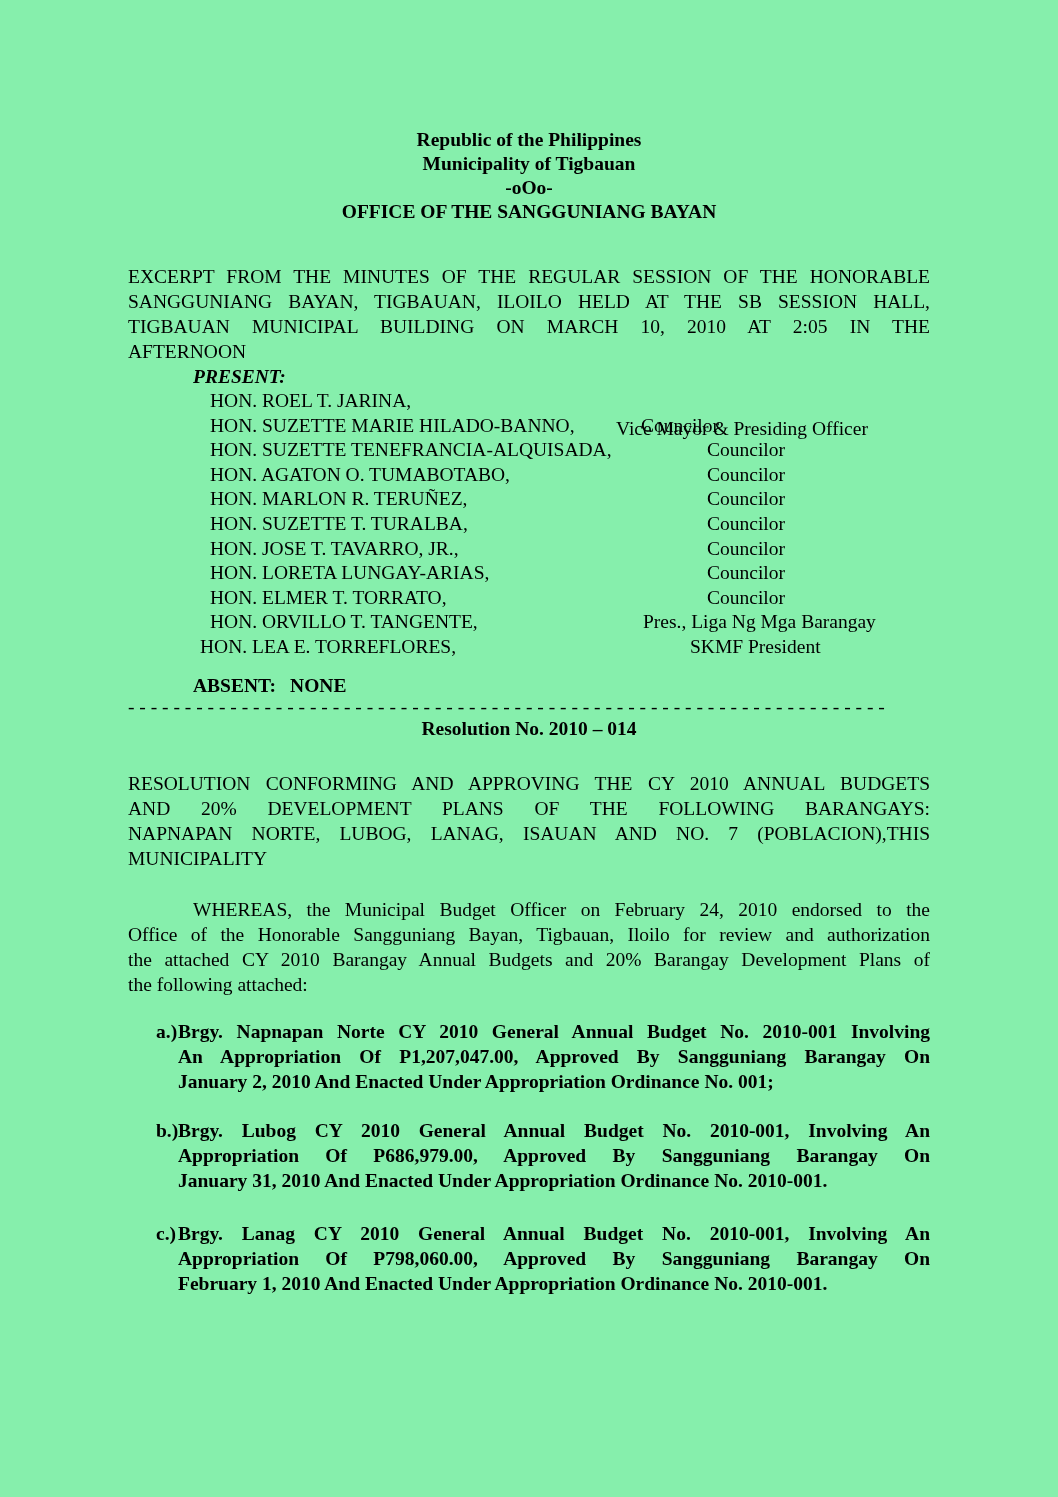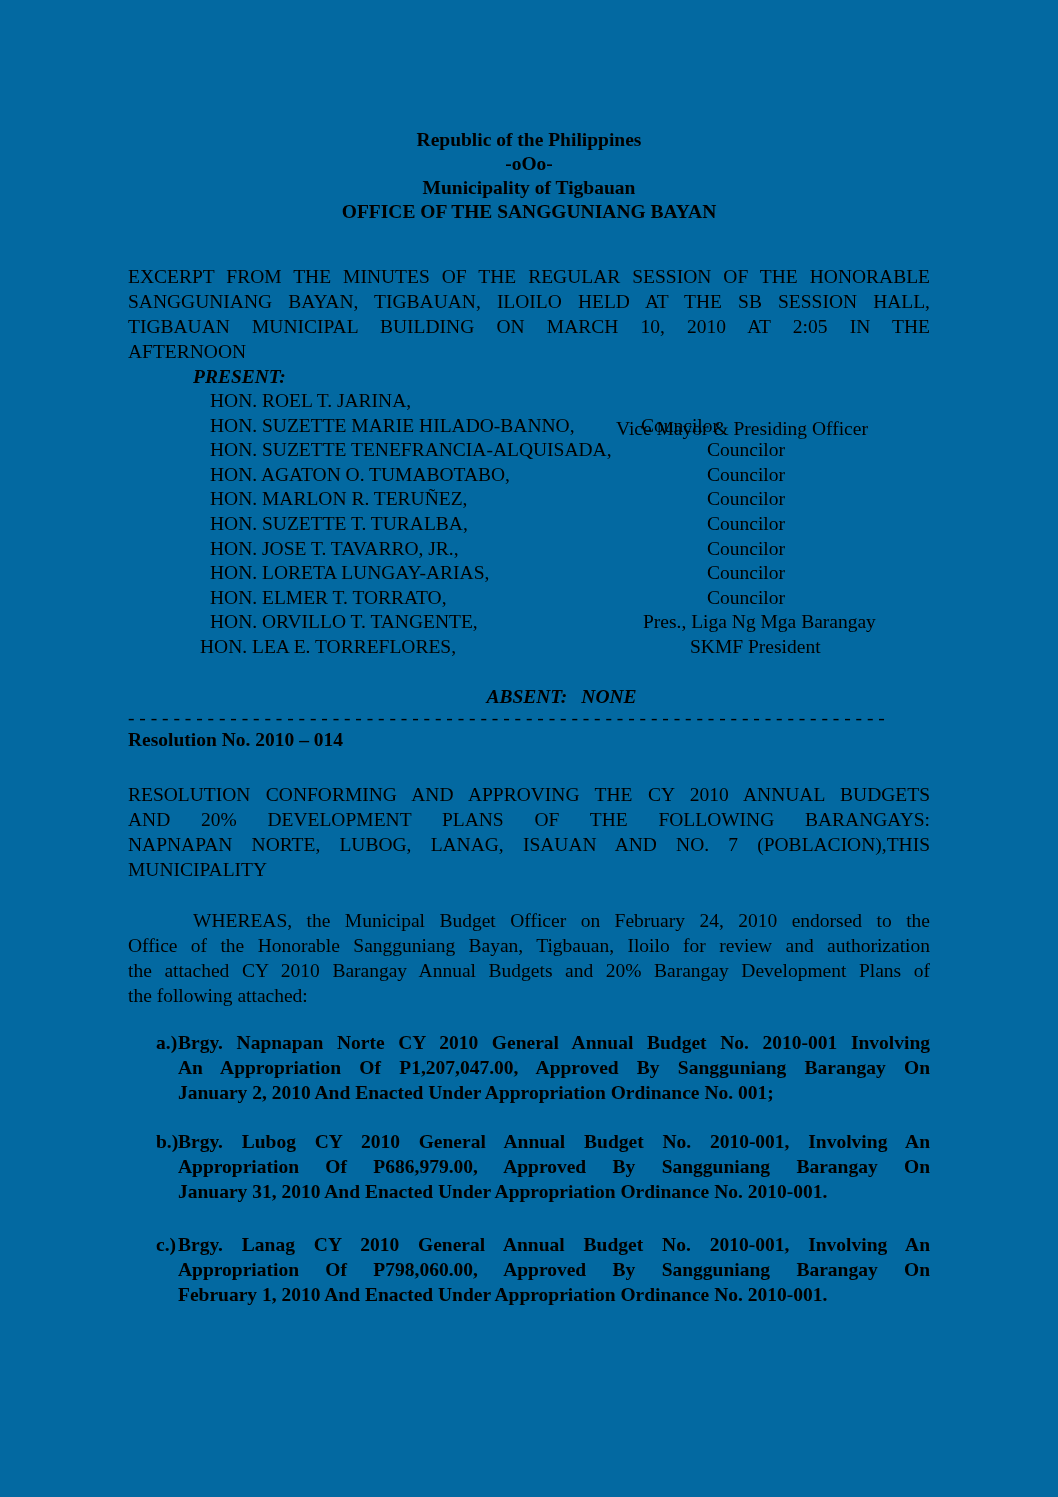--- a/index.html
+++ b/index.html
@@ -2,21 +2,21 @@
 <html><head>
 <meta charset="utf-8">
 <style>
   * { margin: 0; padding: 0; box-sizing: border-box; }
   html, body { background: #ffffff; }
   .page {
     position: relative;
     width: 1058px;
     height: 1497px;
     margin: 0 auto;
-    background: #0369a1;
+    background: #86efac;
     color: #000000;
     font-family: "Liberation Serif", "DejaVu Serif", serif;
     font-size: 19.5px;
     padding: 128px 128px 0 128px;
     overflow: hidden;
   }
   
   .doc-header { text-align: center; font-weight: bold; line-height: 24px; }
   
   .jline { text-align: justify; text-align-last: justify; line-height: 25px; }
@@ -26,43 +26,43 @@
   .present-label { margin-top: 0; padding-left: 65px; font-weight: bold; font-style: italic; line-height: 25px; }
   .member-row { position: relative; line-height: 24.6px; }
   .member-name { padding-left: 82px; }
   .member-row.shift .member-name { padding-left: 72px; }
   .member-role { position: absolute; top: 0; }
   .role-vm { left: 488px; margin-top: 28px; }
   .role-c1 { left: 513px; }
   .role-c  { left: 579px; }
   .role-pl { left: 515px; }
   .role-sk { left: 562px; }
-  .absent-row { margin-top: 24px; padding-left: 65px; font-weight: bold; font-style: italic; line-height: 25px; text-align: center; }
+  .absent-row { margin-top: 13px; padding-left: 65px; font-weight: bold; line-height: 25px; }
   .absent-row .absent-value { margin-left: 14px; }
   .separator { line-height: 18px; white-space: pre; overflow: hidden; font-size: 19.5px; }
-  .resolution-no { text-align: left; font-weight: bold; line-height: 25px; }
+  .resolution-no { text-align: center; font-weight: bold; line-height: 25px; }
   .resolution-title { margin-top: 30px; }
   .whereas { margin-top: 26px; }
   .indent-first { text-indent: 65px; }
   
   .item { position: relative; margin-left: 28px; padding-left: 22px; font-weight: bold; }
   .item .item-label { position: absolute; left: 0; top: 0; line-height: 25px; }
   .item-a { margin-top: 22px; }
   .item-b { margin-top: 24px; }
   .item-c { margin-top: 28px; }
 </style>
 </head>
 <body>
 
 <div class="page">
 
   <div class="doc-header">
     <div>Republic of the Philippines</div>
+    <div>Municipality of Tigbauan</div>
     <div>-oOo-</div>
-    <div>Municipality of Tigbauan</div>
     <div>OFFICE OF THE SANGGUNIANG BAYAN</div>
   </div>
 
   <div class="excerpt">
     <div class="jline">EXCERPT FROM THE MINUTES OF THE REGULAR SESSION OF THE HONORABLE</div>
     <div class="jline">SANGGUNIANG BAYAN, TIGBAUAN, ILOILO HELD AT THE SB SESSION HALL,</div>
     <div class="jline">TIGBAUAN MUNICIPAL BUILDING ON MARCH 10, 2010 AT 2:05 IN THE</div>
     <div class="lline">AFTERNOON</div>
   </div>
 

